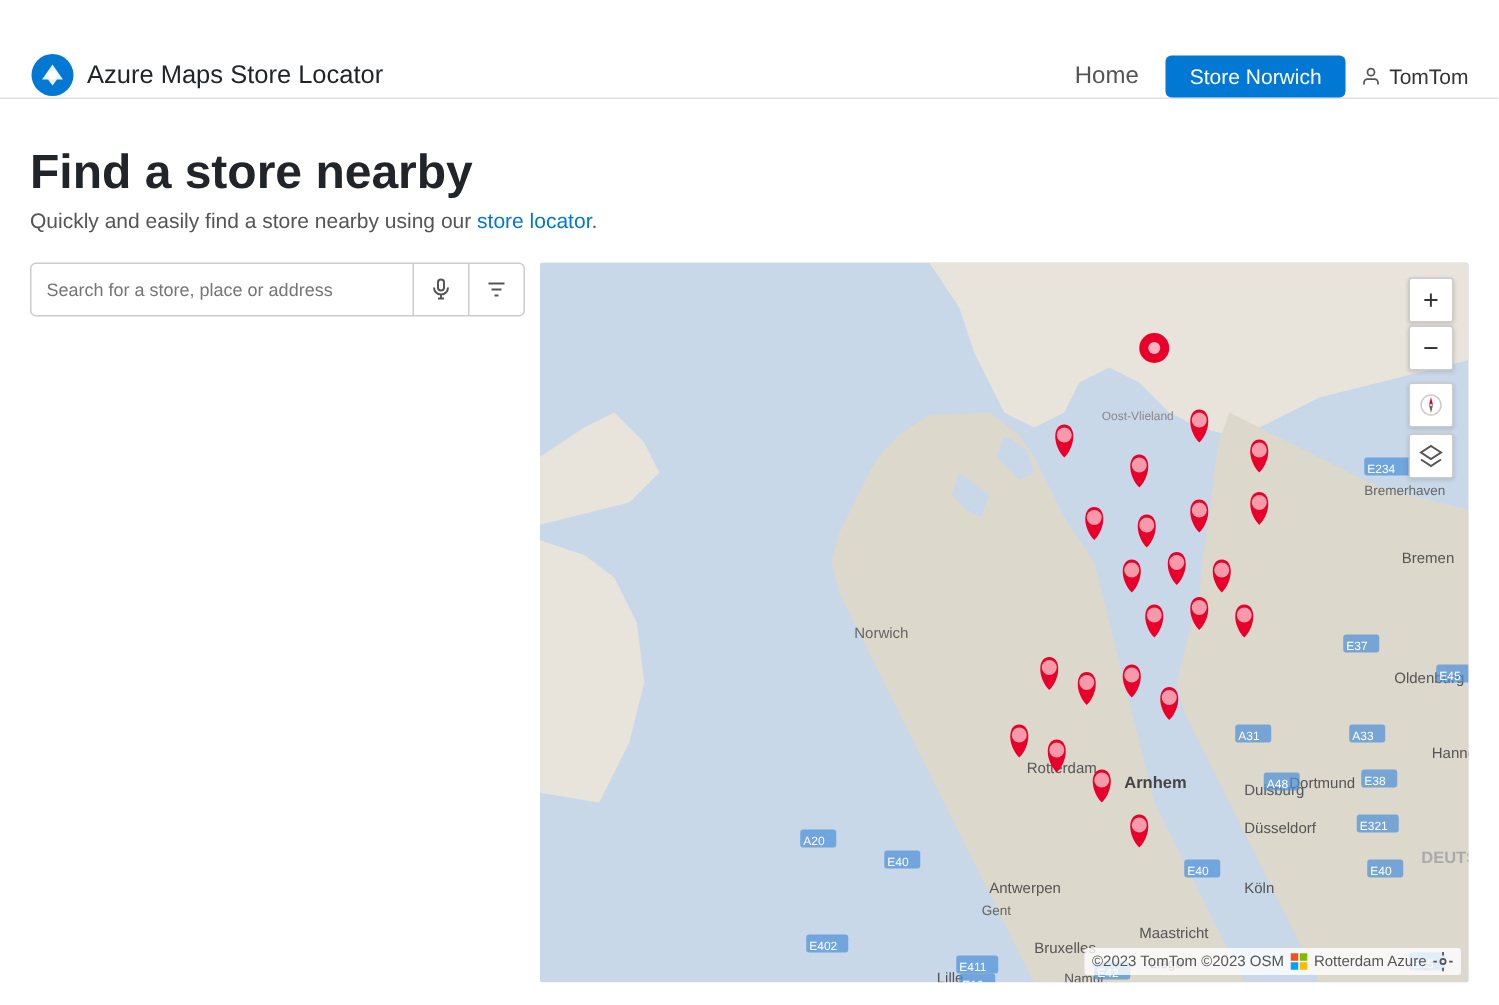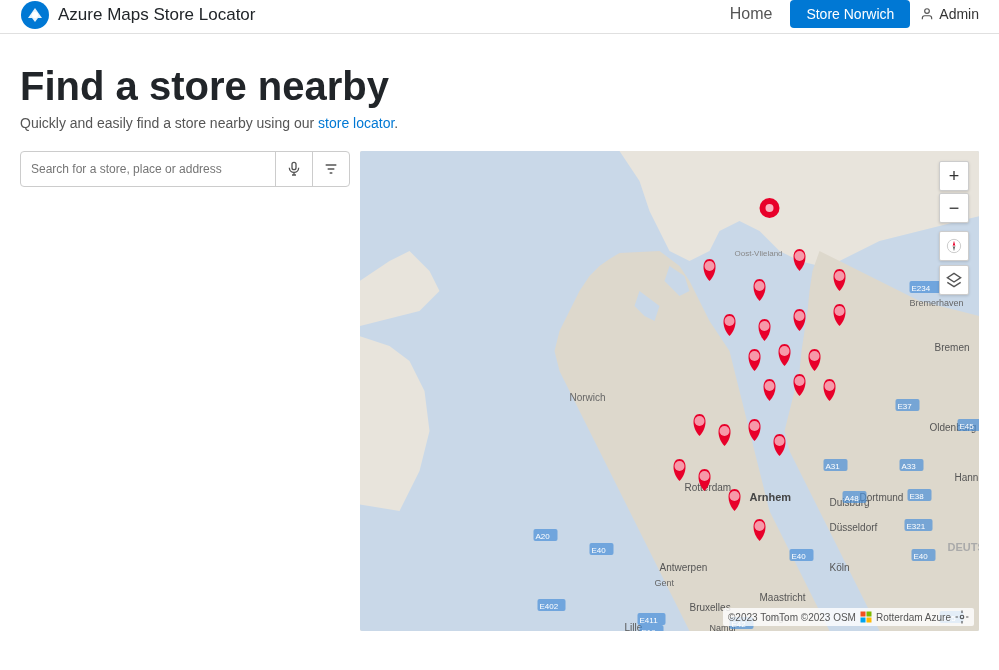--- a/index.html
+++ b/index.html
@@ -1,24 +1,24 @@
 <!DOCTYPE html>
 <html><head>
   <meta charset="utf-8">
   <style>
     * { box-sizing: border-box; margin: 0; padding: 0; }
     body { font-family: -apple-system, BlinkMacSystemFont, 'Segoe UI', sans-serif; background: #fff; color: #212529; }
 
     
     .navbar {
       display: flex;
-      align-items: flex-start;
+      align-items: flex-end;
       justify-content: space-between;
       padding: 0 20px;
-      height: 34px;
+      height: 66px;
       border-bottom: 1px solid #e0e0e0;
       background: #fff;
     }
     .navbar-brand {
       display: flex;
       align-items: center;
       gap: 8px;
       font-size: 17px;
       font-weight: 500;
       color: #212529;
@@ -56,21 +56,21 @@
       font-size: 14px;
       color: #333;
       cursor: pointer;
     }
 
     
     .page-content {
       padding: 30px 20px 0 20px;
     }
     .page-title {
-      font-size: 40px;
+      font-size: 32px;
       font-weight: 700;
       color: #212529;
       margin-bottom: 6px;
     }
     .page-subtitle {
       font-size: 14px;
       color: #555;
       margin-bottom: 20px;
     }
     .page-subtitle a {
@@ -199,21 +199,21 @@
     <span>Azure Maps Store Locator</span>
   </div>
   <div class="navbar-links">
     <a class="nav-link">Home</a>
     <button class="btn-store-finder">Store Norwich</button>
     <div class="nav-admin">
       <svg width="14" height="14" viewBox="0 0 24 24" fill="none" stroke="#555" stroke-width="2">
         <path d="M20 21v-2a4 4 0 0 0-4-4H8a4 4 0 0 0-4 4v2"></path>
         <circle cx="12" cy="7" r="4"></circle>
       </svg>
-      <span>Admin</span>
+      <span>TomTom</span>
     </div>
   </div>
 </nav>
 
 <div class="page-content">
   <h1 class="page-title">Find a store nearby</h1>
   <p class="page-subtitle">
     Quickly and easily find a store nearby using our <a>store locator</a>.
   </p>
 

